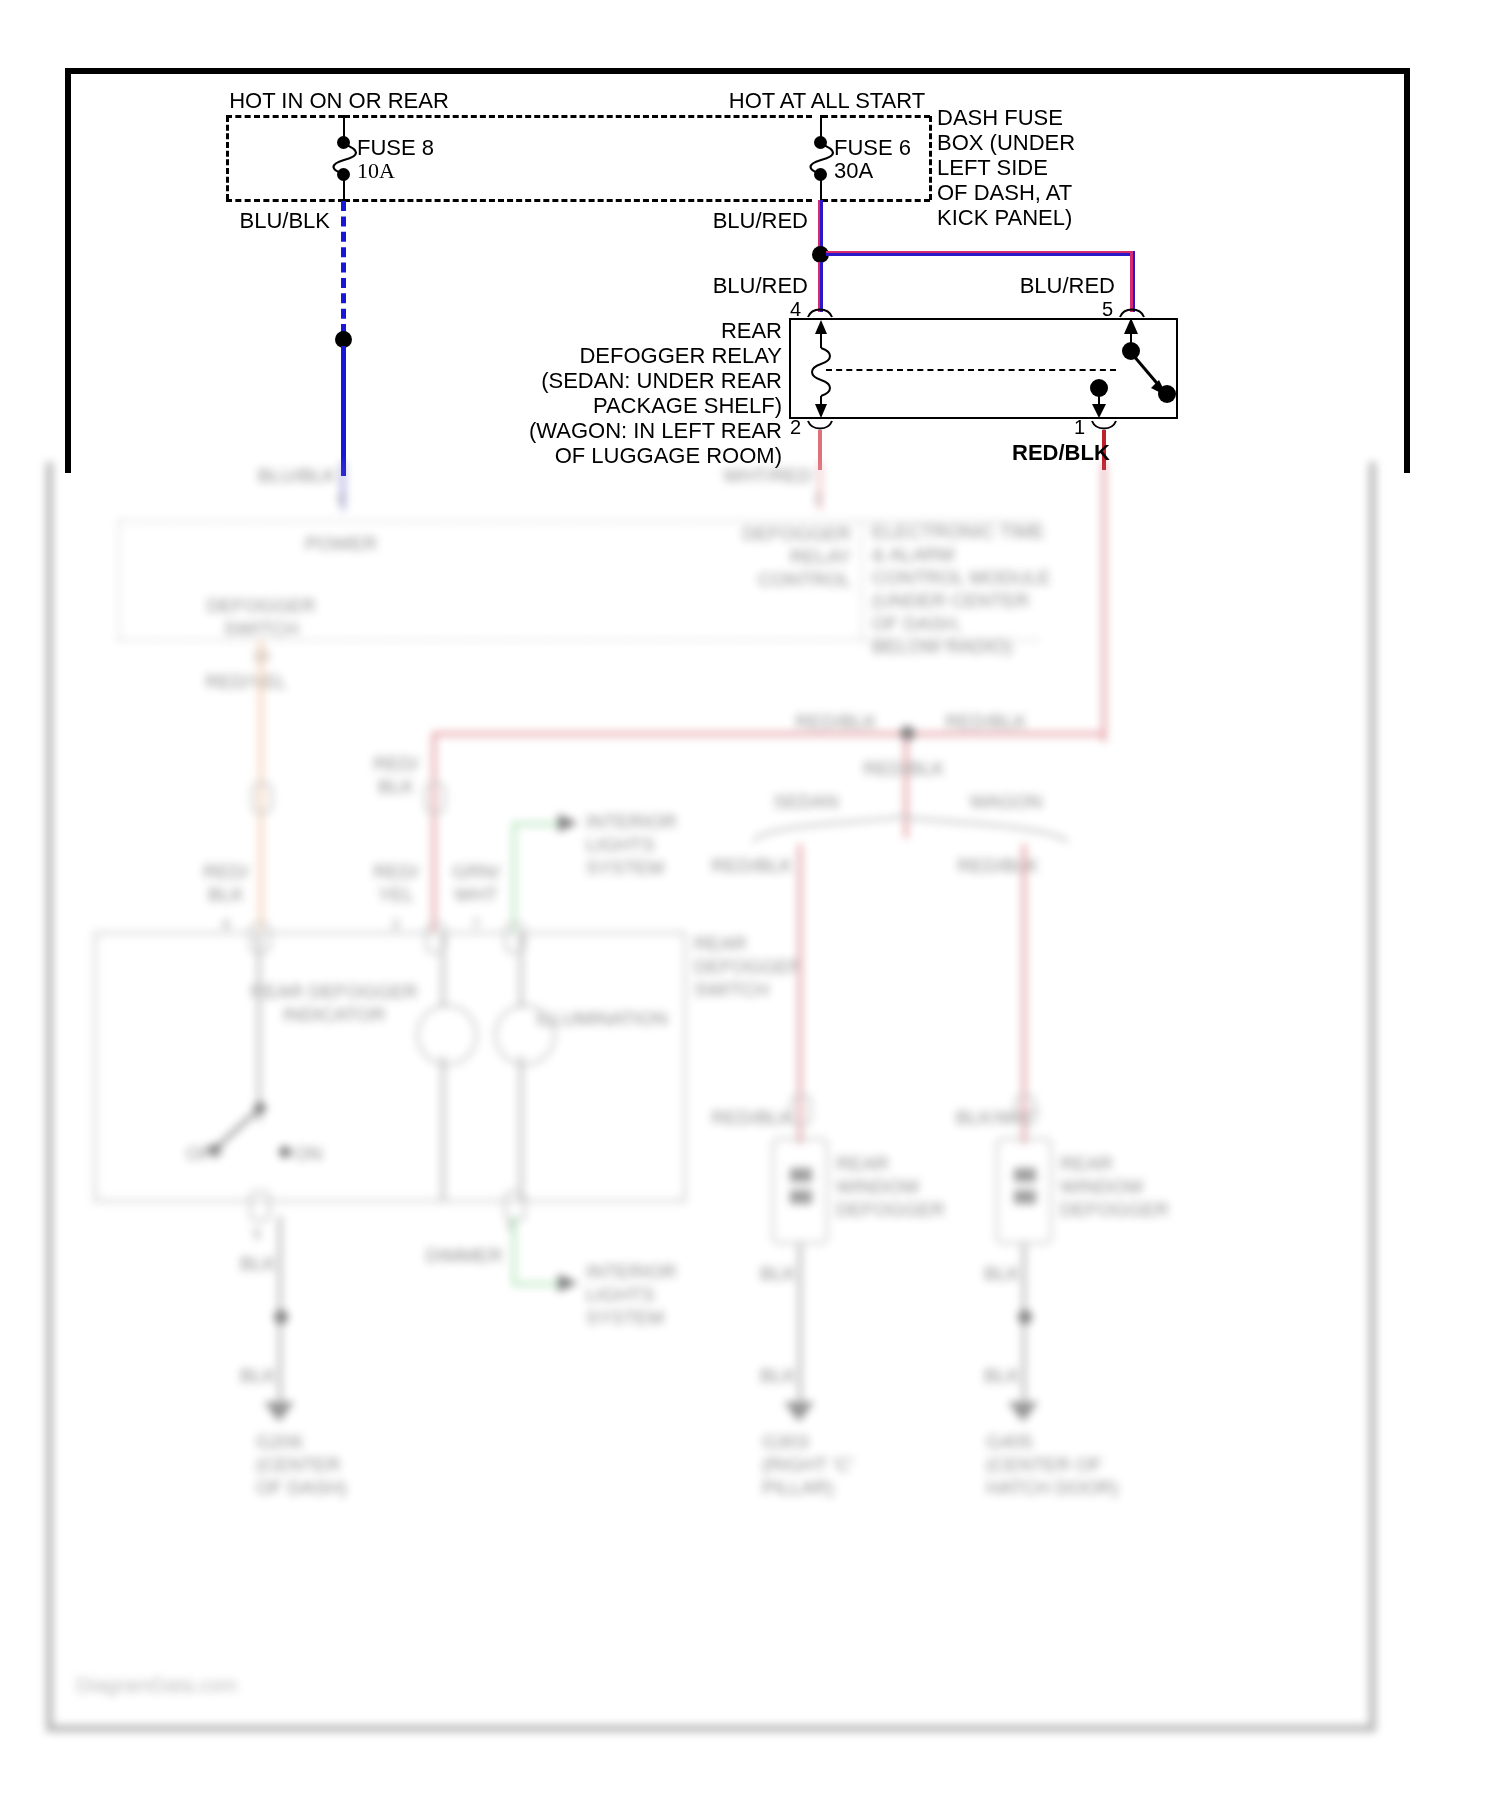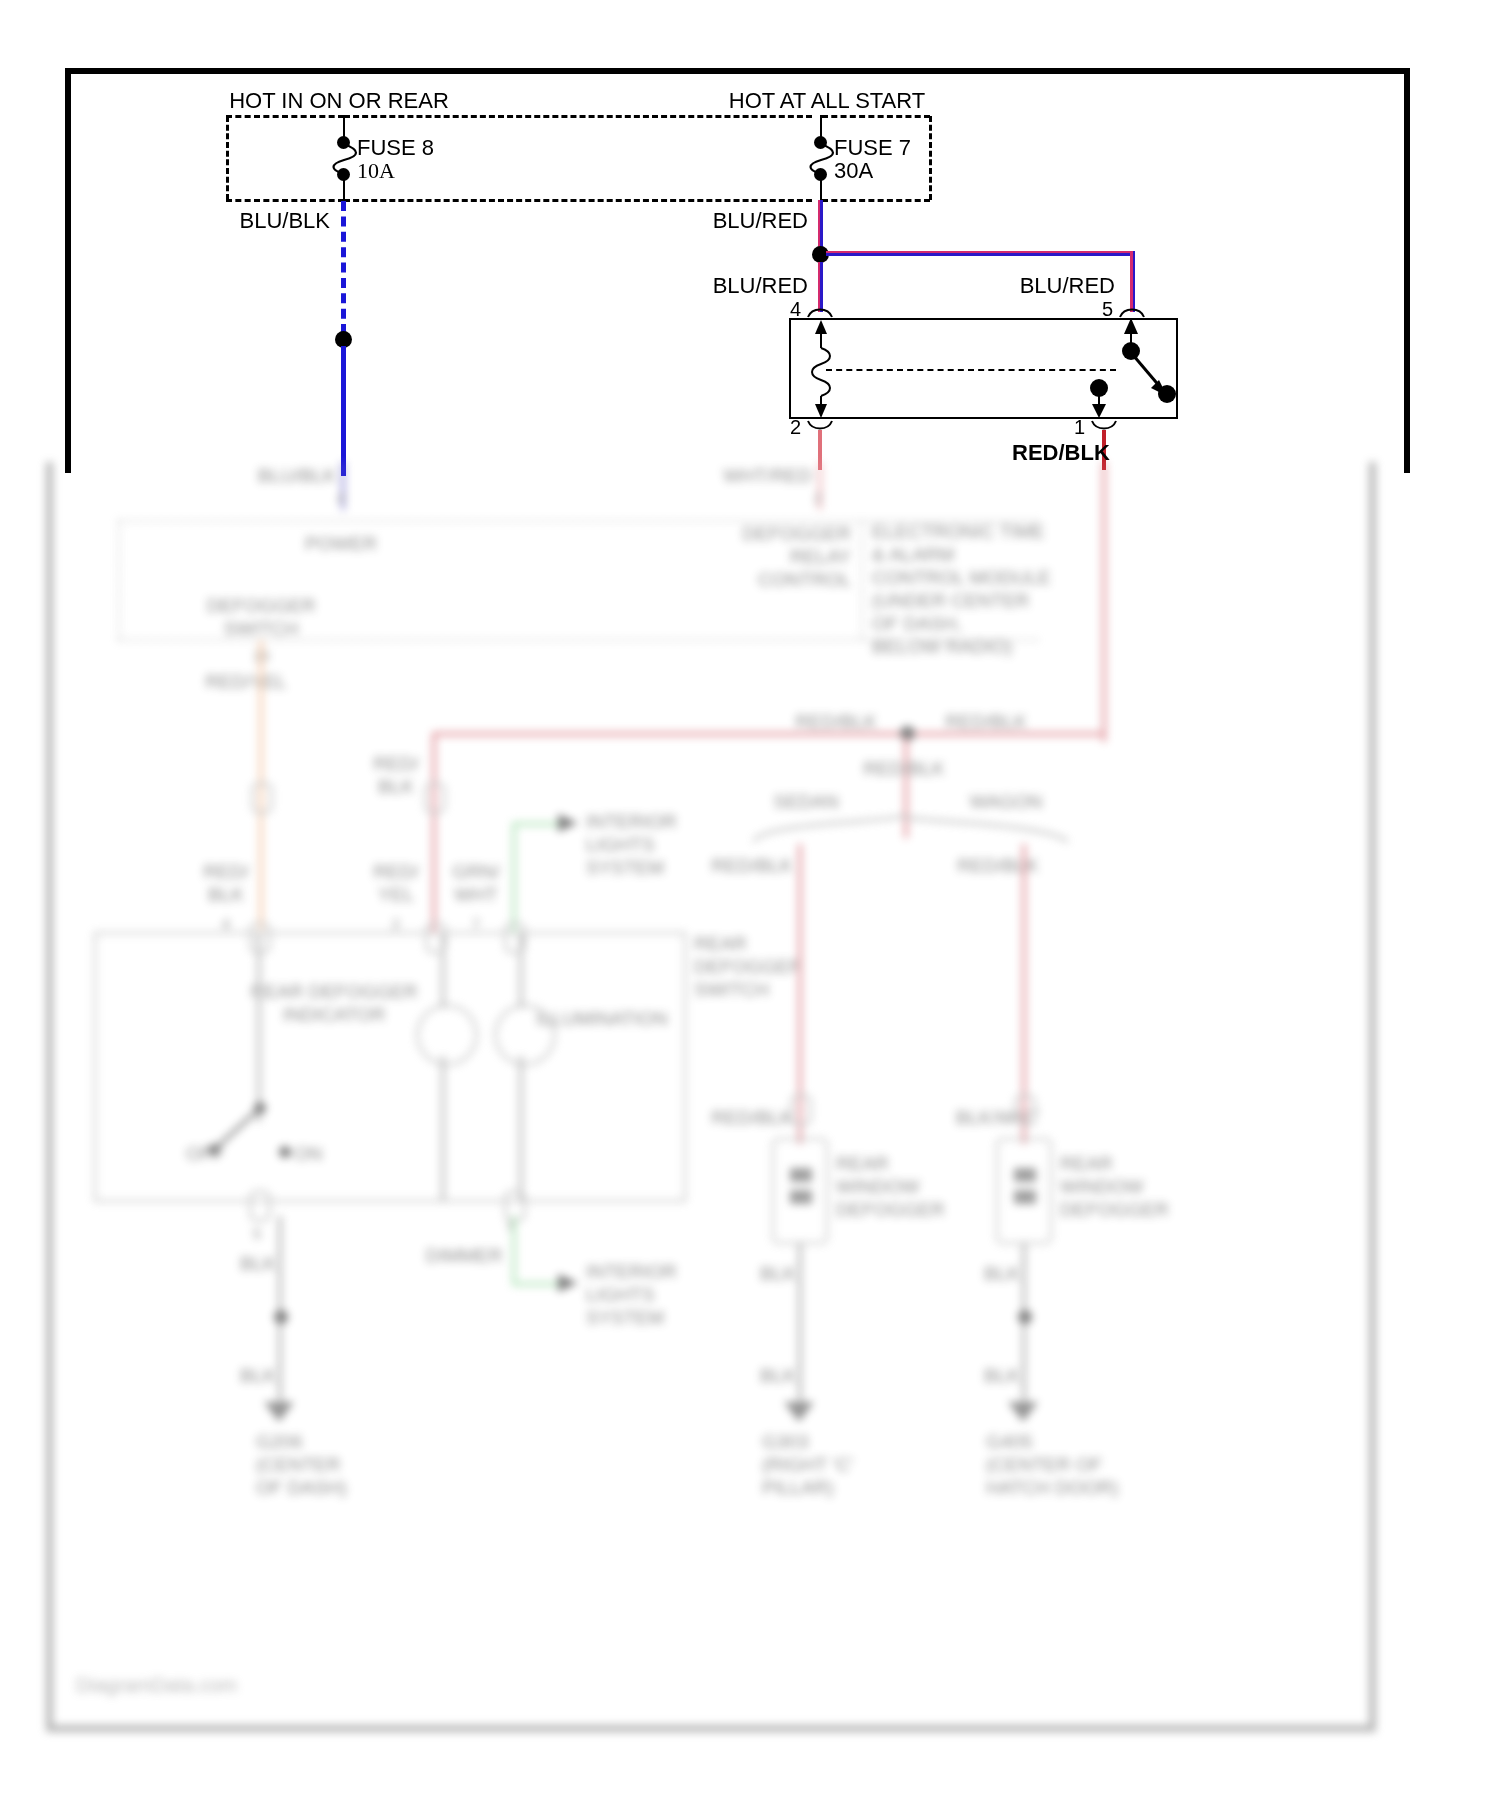--- a/index.html
+++ b/index.html
@@ -79,20 +79,25 @@
   <div class="dash-h" style="left:822px;top:115px;width:108px;"></div>
 
   <div class="dash-h" style="left:226px;top:199px;width:118px;"></div>
   <div class="dash-h" style="left:344px;top:199px;width:468px;"></div>
   <div class="dash-h" style="left:822px;top:199px;width:108px;"></div>
 
   <div class="dash-v" style="left:929px;top:116px;height:84px;"></div>
 
   <div class="lbl c big" style="left:339px;top:88px;">HOT IN ON OR REAR</div>
   <div class="lbl c big" style="left:827px;top:88px;">HOT AT ALL START</div>
+  <div class="lbl big" style="left:937px;top:105px;">DASH FUSE
+BOX (UNDER
+LEFT SIDE
+OF DASH, AT
+KICK PANEL)</div>
 
   <div class="sl-v" style="left:343px;top:115px;height:27px;"></div>
   <div class="dot" style="left:337px;top:136px;width:13px;height:13px;"></div>
   <svg class="svgwrap" style="left:332px;top:142px;" width="40" height="34">
     <path d="M12 2 C 28 8, 28 14, 12 18 C -2 22, -2 28, 12 32" stroke="#000" stroke-width="2.2" fill="none"></path>
   </svg>
   <div class="dot" style="left:337px;top:168px;width:13px;height:13px;"></div>
   <div class="sl-v" style="left:343px;top:176px;height:25px;"></div>
   <div class="lbl big" style="left:357px;top:135px;">FUSE 8</div>
   <div class="lbl big" style="left:357px;top:158px;font-family:Liberation Serif, serif;">10A</div>
@@ -102,36 +107,42 @@
   <div class="dot" style="left:335px;top:331px;width:17px;height:17px;"></div>
   <div class="wire w-solid-blu" style="left:341px;top:346px;height:130px;"></div>
 
   <div class="sl-v" style="left:820px;top:115px;height:27px;"></div>
   <div class="dot" style="left:814px;top:136px;width:13px;height:13px;"></div>
   <svg class="svgwrap" style="left:809px;top:142px;" width="40" height="34">
     <path d="M12 2 C 28 8, 28 14, 12 18 C -2 22, -2 28, 12 32" stroke="#000" stroke-width="2.2" fill="none"></path>
   </svg>
   <div class="dot" style="left:814px;top:168px;width:13px;height:13px;"></div>
   <div class="sl-v" style="left:820px;top:176px;height:25px;"></div>
-  <div class="lbl big" style="left:834px;top:135px;">FUSE 7</div>
+  <div class="lbl big" style="left:834px;top:135px;">FUSE 6</div>
   <div class="lbl big" style="left:834px;top:158px;">30A</div>
 
   <div class="lbl r big" style="left:808px;top:208px;">BLU/RED</div>
   <div class="wire w-blured-v" style="left:818px;top:200px;height:54px;"></div>
   <div class="dot" style="left:812px;top:246px;width:17px;height:17px;"></div>
 
   <div class="wire w-blured-h" style="left:826px;top:251px;width:309px;"></div>
 
   <div class="wire w-blured-v" style="left:1130px;top:251px;height:61px;"></div>
 
   <div class="wire w-blured-v" style="left:818px;top:262px;height:50px;"></div>
   <div class="lbl r big" style="left:808px;top:273px;">BLU/RED</div>
   <div class="lbl r big" style="left:1115px;top:273px;">BLU/RED</div>
 
   <div class="box-out" style="left:789px;top:318px;width:389px;height:101px;"></div>
+  <div class="lbl r big" style="left:782px;top:318px;">REAR
+DEFOGGER RELAY
+(SEDAN: UNDER REAR
+PACKAGE SHELF)
+(WAGON: IN LEFT REAR
+OF LUGGAGE ROOM)</div>
 
   <svg class="cup" style="left:806px;top:305px;" width="30" height="14">
     <path d="M2 12 C 6 2, 22 2, 26 12" stroke="#000" stroke-width="2" fill="none"></path>
   </svg>
   <div class="lbl r" style="left:801px;top:297px;font-size:20px;">4</div>
 
   <svg class="cup" style="left:1118px;top:305px;" width="30" height="14">
     <path d="M2 12 C 6 2, 22 2, 26 12" stroke="#000" stroke-width="2" fill="none"></path>
   </svg>
   <div class="lbl r" style="left:1113px;top:297px;font-size:20px;">5</div>

